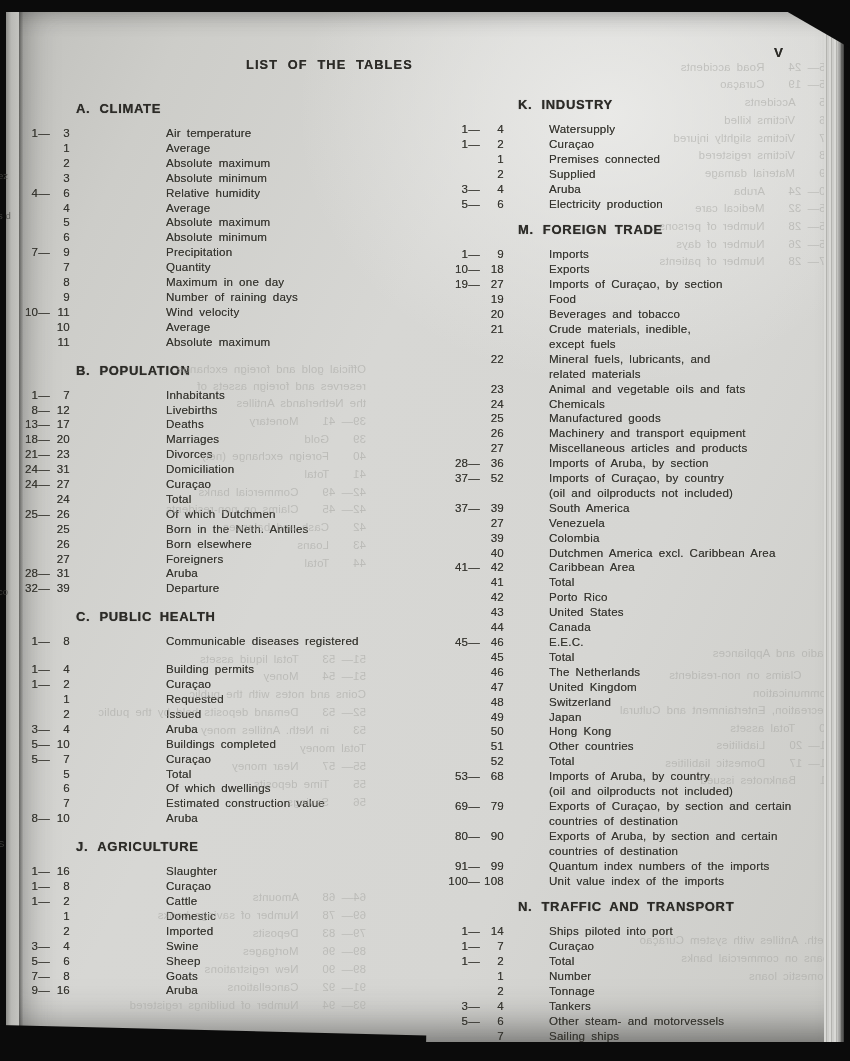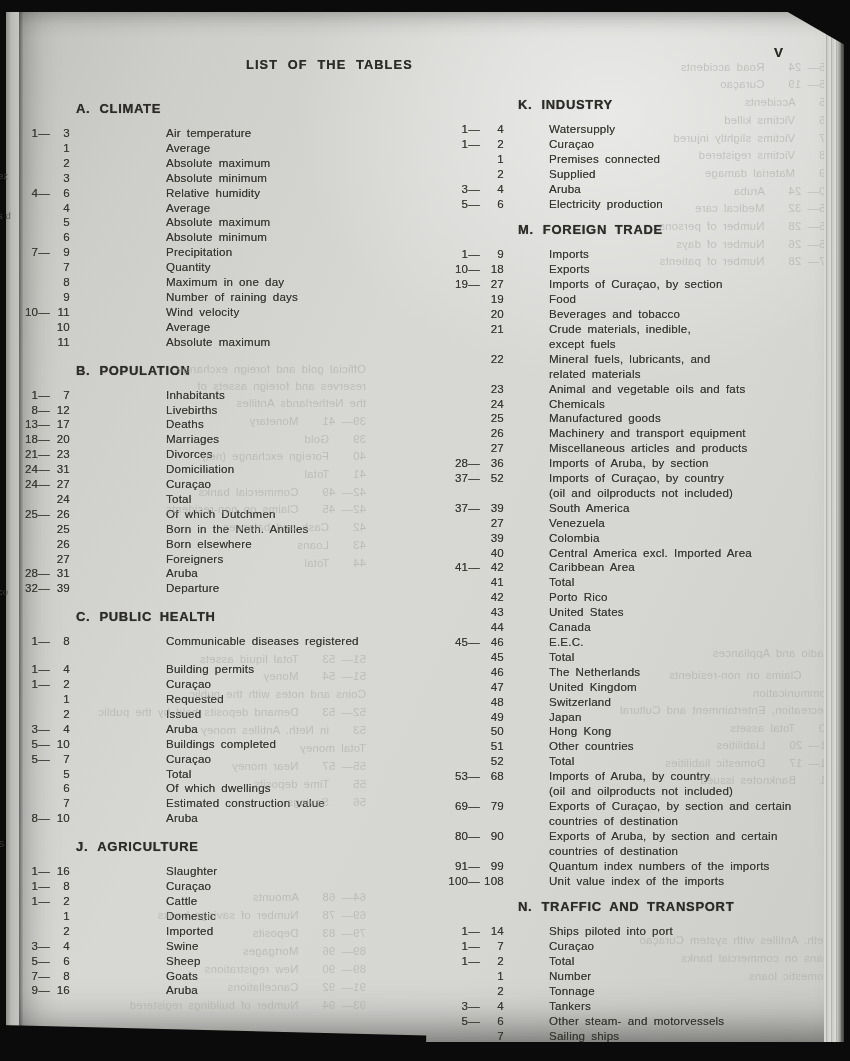--- a/index.html
+++ b/index.html
@@ -162,21 +162,21 @@
           <div class="row"><span class="n1"></span><span class="n2">24</span><span class="lbl">Chemicals</span></div>
           <div class="row"><span class="n1"></span><span class="n2">25</span><span class="lbl">Manufactured goods</span></div>
           <div class="row"><span class="n1"></span><span class="n2">26</span><span class="lbl">Machinery and transport equipment</span></div>
           <div class="row"><span class="n1"></span><span class="n2">27</span><span class="lbl">Miscellaneous articles and products</span></div>
           <div class="row"><span class="n1">28—</span><span class="n2">36</span><span class="lbl">Imports of Aruba, by section</span></div>
           <div class="row"><span class="n1">37—</span><span class="n2">52</span><span class="lbl">Imports of Curaçao, by country</span></div>
           <div class="row"><span class="n1"></span><span class="n2"></span><span class="lbl">(oil and oilproducts not included)</span></div>
           <div class="row"><span class="n1">37—</span><span class="n2">39</span><span class="lbl">South America</span></div>
           <div class="row"><span class="n1"></span><span class="n2">27</span><span class="lbl">Venezuela</span></div>
           <div class="row"><span class="n1"></span><span class="n2">39</span><span class="lbl">Colombia</span></div>
-          <div class="row"><span class="n1"></span><span class="n2">40</span><span class="lbl">Central America excl. Imported Area</span></div>
+          <div class="row"><span class="n1"></span><span class="n2">40</span><span class="lbl">Dutchmen America excl. Caribbean Area</span></div>
           <div class="row"><span class="n1">41—</span><span class="n2">42</span><span class="lbl">Caribbean Area</span></div>
           <div class="row"><span class="n1"></span><span class="n2">41</span><span class="lbl">Total</span></div>
           <div class="row"><span class="n1"></span><span class="n2">42</span><span class="lbl">Porto Rico</span></div>
           <div class="row"><span class="n1"></span><span class="n2">43</span><span class="lbl">United States</span></div>
           <div class="row"><span class="n1"></span><span class="n2">44</span><span class="lbl">Canada</span></div>
           <div class="row"><span class="n1">45—</span><span class="n2">46</span><span class="lbl">E.E.C.</span></div>
           <div class="row"><span class="n1"></span><span class="n2">45</span><span class="lbl">Total</span></div>
           <div class="row"><span class="n1"></span><span class="n2">46</span><span class="lbl">The Netherlands</span></div>
           <div class="row"><span class="n1"></span><span class="n2">47</span><span class="lbl">United Kingdom</span></div>
           <div class="row"><span class="n1"></span><span class="n2">48</span><span class="lbl">Switzerland</span></div>

